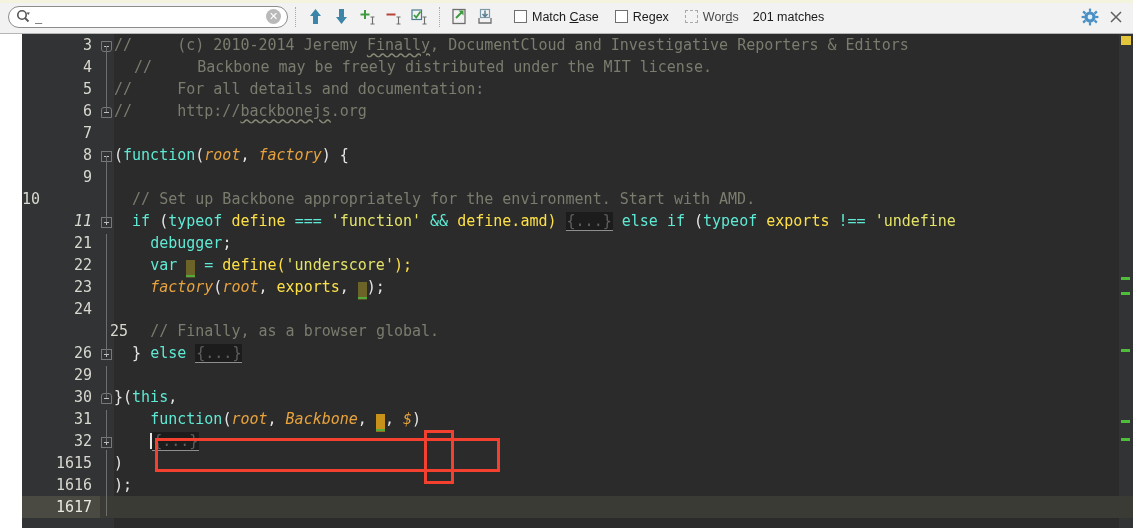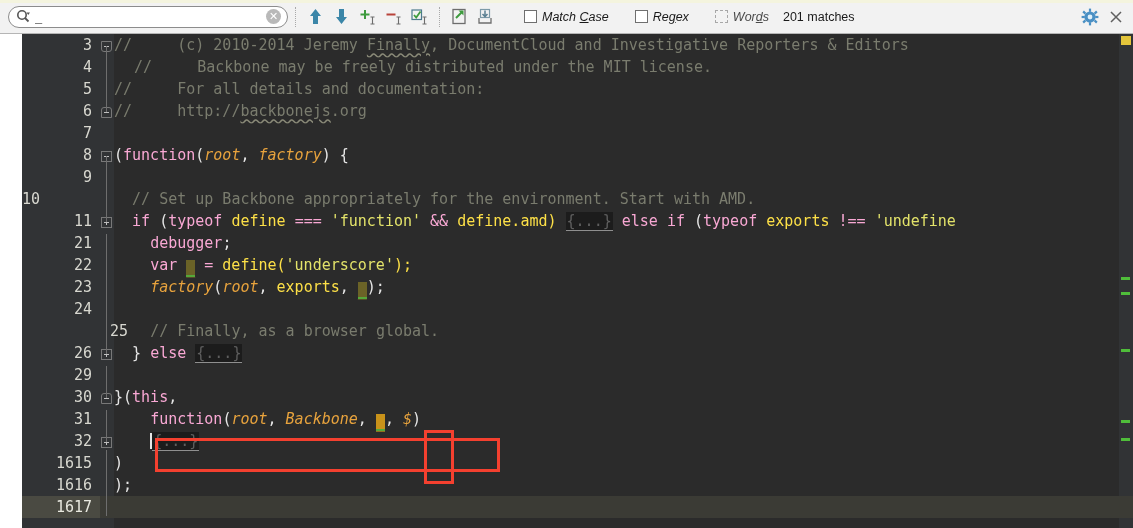--- a/index.html
+++ b/index.html
@@ -71,23 +71,23 @@
 
   .tb-btn {
     width: 26px; height: 26px;
     display: flex; align-items: center; justify-content: center;
     cursor: pointer; flex: 0 0 auto;
     position: relative;
   }
 
   .chk-wrap {
     display: flex; align-items: center;
-    margin-left: 26px; flex: 0 0 auto;
+    margin-left: 16px; flex: 0 0 auto;
     cursor: pointer;
-    font-size: 12.5px; color: #1a1a1a; font-style: italic;
+    font-size: 12.5px; color: #1a1a1a;
   }
   .chk-box {
     width: 13px; height: 13px;
     border: 1px solid #6f6f6f;
     background: #fff;
     margin-right: 5px;
     flex: 0 0 auto;
   }
   .chk-box.disabled {
     border: 1px dashed #a8a8a8;
@@ -157,21 +157,21 @@
     color: #a9b7c6;
   }
   .currentline-bg {
     position: absolute; left: 0; width: 100%;
     height: 22px;
     background: #3b3b35;
   }
 
   
   .t-comment  { color: #7a7c6e; }
-  .t-kw       { color: #f9a8d4; }
+  .t-kw       { color: #5eead4; }
   .t-str      { color: #e3e36a; }
   .t-fn       { color: #e8a33d; font-style: italic; }
   .t-param    { color: #e8a33d; font-style: italic; }
   .t-plain    { color: #fde047; }
   .t-punc     { color: #e6e6e6; }
 
   .spell {
     text-decoration: underline;
     text-decoration-style: wavy;
     text-decoration-color: #8a8a78;
@@ -389,21 +389,21 @@
 
   <div id="lnum-host">
       <div class="lnum" style="top: 2px; right: auto; position: absolute; left: 22px; width: 70px; text-align: right;">3</div>
       <div class="lnum" style="top: 24px; right: auto; position: absolute; left: 22px; width: 70px; text-align: right;">4</div>
       <div class="lnum" style="top: 46px; right: auto; position: absolute; left: 22px; width: 70px; text-align: right;">5</div>
       <div class="lnum" style="top: 68px; right: auto; position: absolute; left: 22px; width: 70px; text-align: right;">6</div>
       <div class="lnum" style="top: 90px; right: auto; position: absolute; left: 22px; width: 70px; text-align: right;">7</div>
       <div class="lnum" style="top: 112px; right: auto; position: absolute; left: 22px; width: 70px; text-align: right;">8</div>
       <div class="lnum" style="top: 134px; right: auto; position: absolute; left: 22px; width: 70px; text-align: right;">9</div>
       <div class="lnum" style="top: 156px; right: auto; position: absolute; left: 22px; width: 70px; text-align: left;">10</div>
-      <div class="lnum" style="top: 178px; right: auto; position: absolute; left: 22px; width: 70px; text-align: right;">11</div>
+      <div class="lnum" style="top: 178px; right: auto; position: absolute; left: 22px; width: 70px; text-align: right; font-style: italic;">11</div>
       <div class="lnum" style="top: 200px; right: auto; position: absolute; left: 22px; width: 70px; text-align: right;">21</div>
       <div class="lnum" style="top: 222px; right: auto; position: absolute; left: 22px; width: 70px; text-align: right;">22</div>
       <div class="lnum" style="top: 244px; right: auto; position: absolute; left: 22px; width: 70px; text-align: right;">23</div>
       <div class="lnum" style="top: 266px; right: auto; position: absolute; left: 22px; width: 70px; text-align: right;">24</div>
       <div class="lnum" style="top: 288px; right: auto; position: absolute; left: 22px; width: 70px; text-align: right; margin-left: 36px;">25</div>
       <div class="lnum" style="top: 310px; right: auto; position: absolute; left: 22px; width: 70px; text-align: right;">26</div>
       <div class="lnum" style="top: 332px; right: auto; position: absolute; left: 22px; width: 70px; text-align: right;">29</div>
       <div class="lnum" style="top: 354px; right: auto; position: absolute; left: 22px; width: 70px; text-align: right;">30</div>
       <div class="lnum" style="top: 376px; right: auto; position: absolute; left: 22px; width: 70px; text-align: right;">31</div>
       <div class="lnum" style="top: 398px; right: auto; position: absolute; left: 22px; width: 70px; text-align: right;">32</div>

